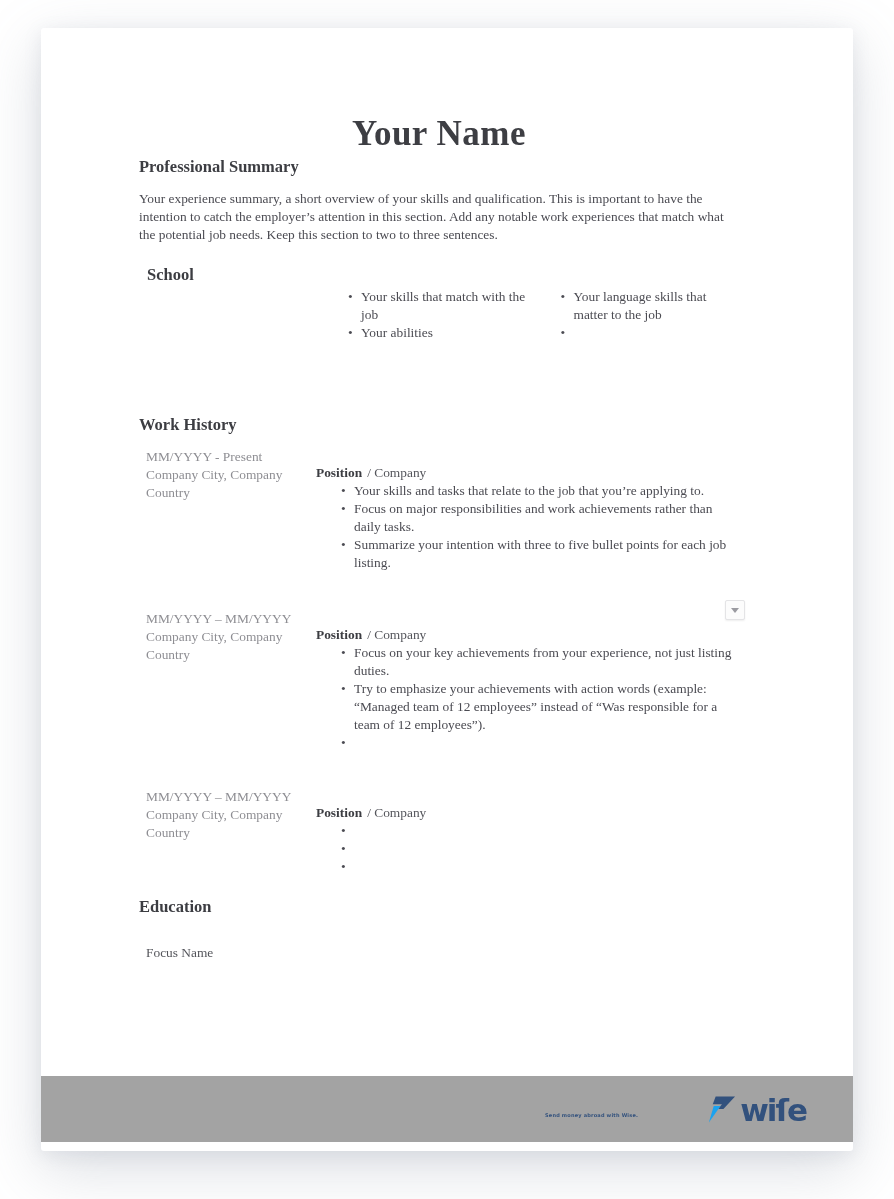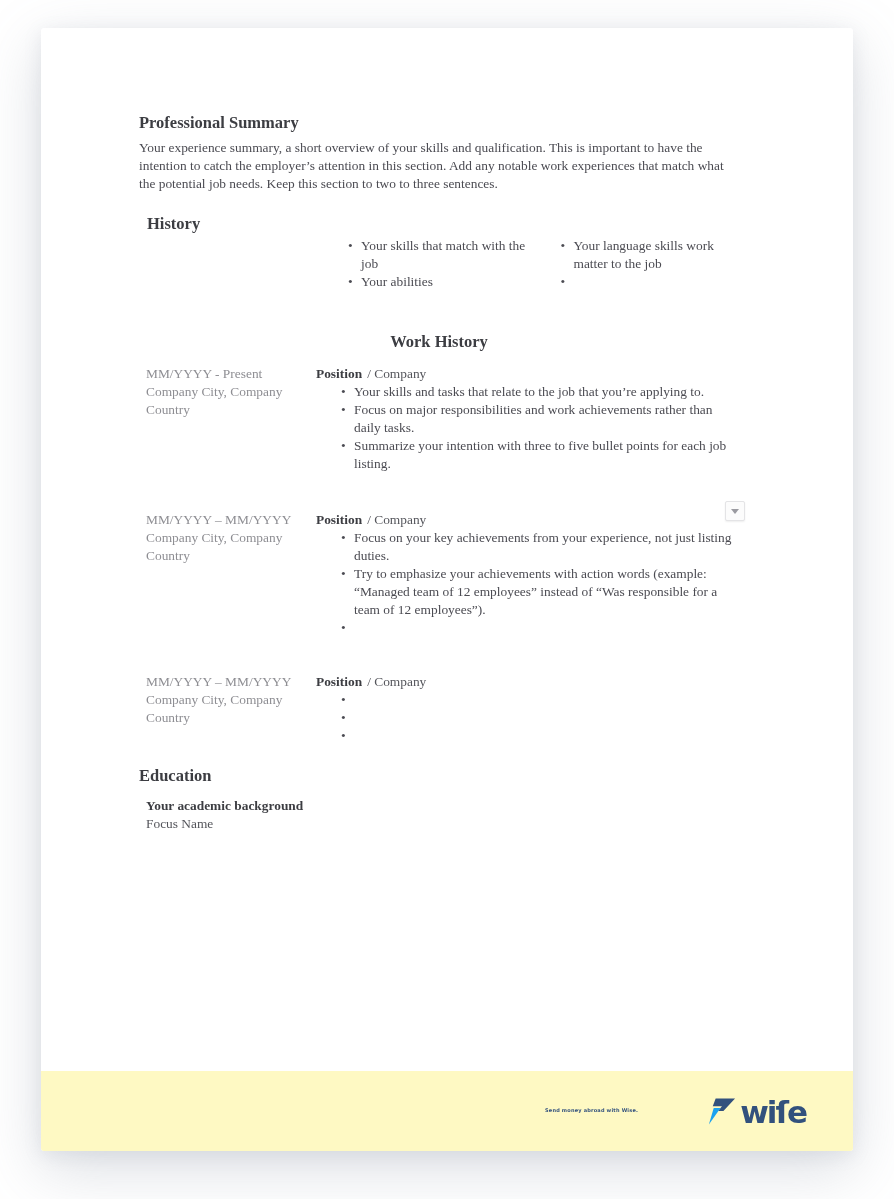--- a/index.html
+++ b/index.html
@@ -36,53 +36,53 @@
     display: inline-block; margin: 0 7px;
     font-size: 14px;
   }
   .contact .sep2 { margin: 0 11px; }
   h2.sec {
     font-size: 16.5px; line-height: 22px;
     font-weight: bold; color: #3c3d42;
   }
   .sec-ps { }
   .para {
-    margin-top: 5px;
+    margin-top: 12px;
     font-size: 13.4px; line-height: 18px; color: #4b4b52;
   }
   .sec-skills { margin-top: 20px; padding-left: 8px; }
   .skills-row {
     margin-top: 2px; margin-left: 209px;
     display: flex;
   }
   ul.blist { list-style: none; }
   ul.blist li {
     display: flex;
     font-size: 13.4px; line-height: 18px; color: #4b4b52;
   }
   ul.blist .dot {
     width: 13px; flex: 0 0 13px; color: #4b4b52;
   }
   ul.blist .btext { flex: 1; }
   .skills-col1 { width: 184px; margin-right: 30px; }
   .skills-col2 { width: 180px; }
-  .sec-wh { margin-top: 40px; text-align: center; }
+  .sec-wh { margin-top: 72px; }
   .entry {
     display: flex; position: relative;
     padding-left: 7px;
     justify-content: center;
   }
   .entry-1 { margin-top: 12px; }
   .entry-2 { margin-top: 38px; }
   .entry-3 { margin-top: 36px; }
   .entry-left {
     width: 170px; flex: 0 0 170px;
     font-size: 13.4px; line-height: 18px; color: #8e8e93;
   }
-  .entry-right { flex: 1; }
+  .entry-right { flex: 1; margin-top: 16px; }
   .pos-line { font-size: 13.4px; line-height: 18px; }
   .pos { font-weight: bold; color: #3c3d42; }
   .comp { color: #54555b; margin-left: 5px; }
   .entry-bullets { margin-left: 25px; }
   .dd-icon {
     position: absolute; top: -10px; right: -6px;
     width: 20px; height: 20px;
     background: #fcfcfc;
     border: 1px solid #e4e4e6;
     border-radius: 2px;
@@ -94,23 +94,23 @@
     width: 0; height: 0;
     border-left: 4px solid transparent;
     border-right: 4px solid transparent;
     border-top: 5px solid #9b9ba1;
   }
   .sec-edu { margin-top: 20px; }
   .edu-entry { margin-top: 10px; }
   .deg { font-size: 13.4px; line-height: 18px; font-weight: bold; color: #3c3d42; }
   .school { font-size: 13.4px; line-height: 18px; color: #54555b; }
   .footer-band {
-    position: absolute; left: 0; right: 0; bottom: 0;
-    height: 80px;
-    background: #fef9c3;
+    position: absolute; left: 0; right: 0; bottom: 9px;
+    height: 66px;
+    background: #a3a3a3;
   }
   .tagline {
     position: absolute; left: 504px; top: 36px;
     font-family: "DejaVu Sans", sans-serif;
     font-size: 5px; font-weight: bold; color: #32517d;
     letter-spacing: 0.2px;
   }
   .wise-logo {
     position: absolute; right: 47px; top: 50%;
     transform: translateY(-50%);
@@ -123,41 +123,42 @@
     color: #32517d; letter-spacing: -2px;
     line-height: 30px;
   }
 </style>
 </head>
 <body>
 
 <div class="resume-card">
   <div class="content">
 
+    <h1 class="name">Your Name</h1>
 
 
     <h2 class="sec sec-ps">Professional Summary</h2>
     <p class="para">Your experience summary, a short overview of your skills and qualification. This is important to have the intention to catch the employer’s attention in this section. Add any notable work experiences that match what the potential job needs. Keep this section to two to three sentences.</p>
 
-    <h2 class="sec sec-skills">History</h2>
+    <h2 class="sec sec-skills">School</h2>
     <div class="skills-row">
       <ul class="blist skills-col1">
         <li>
             <span class="dot">•</span>
             <span class="btext">Your skills that match with the job</span>
           </li>
         <li>
             <span class="dot">•</span>
             <span class="btext">Your abilities</span>
           </li>
       </ul>
       <ul class="blist skills-col2">
         <li>
             <span class="dot">•</span>
-            <span class="btext">Your language skills work matter to the job</span>
+            <span class="btext">Your language skills that matter to the job</span>
           </li>
         <li>
             <span class="dot">•</span>
             <span class="btext"></span>
           </li>
       </ul>
     </div>
 
     <h2 class="sec sec-wh">Work History</h2>
 
@@ -239,21 +240,20 @@
               <span class="btext"></span>
             </li>
         </ul>
       </div>
     </div>
 
     <h2 class="sec sec-edu">Education</h2>
 
     <div class="entry edu-entry">
       <div class="entry-right">
-        <div class="deg">Your academic background</div>
         <div class="school">Focus Name</div>
       </div>
     </div>
 
   </div>
 
   <div class="footer-band">
     <span class="tagline">Send money abroad with Wise.</span>
     <div class="wise-logo">
       <svg viewBox="0 0 32 32" width="31" height="31" aria-hidden="true">

